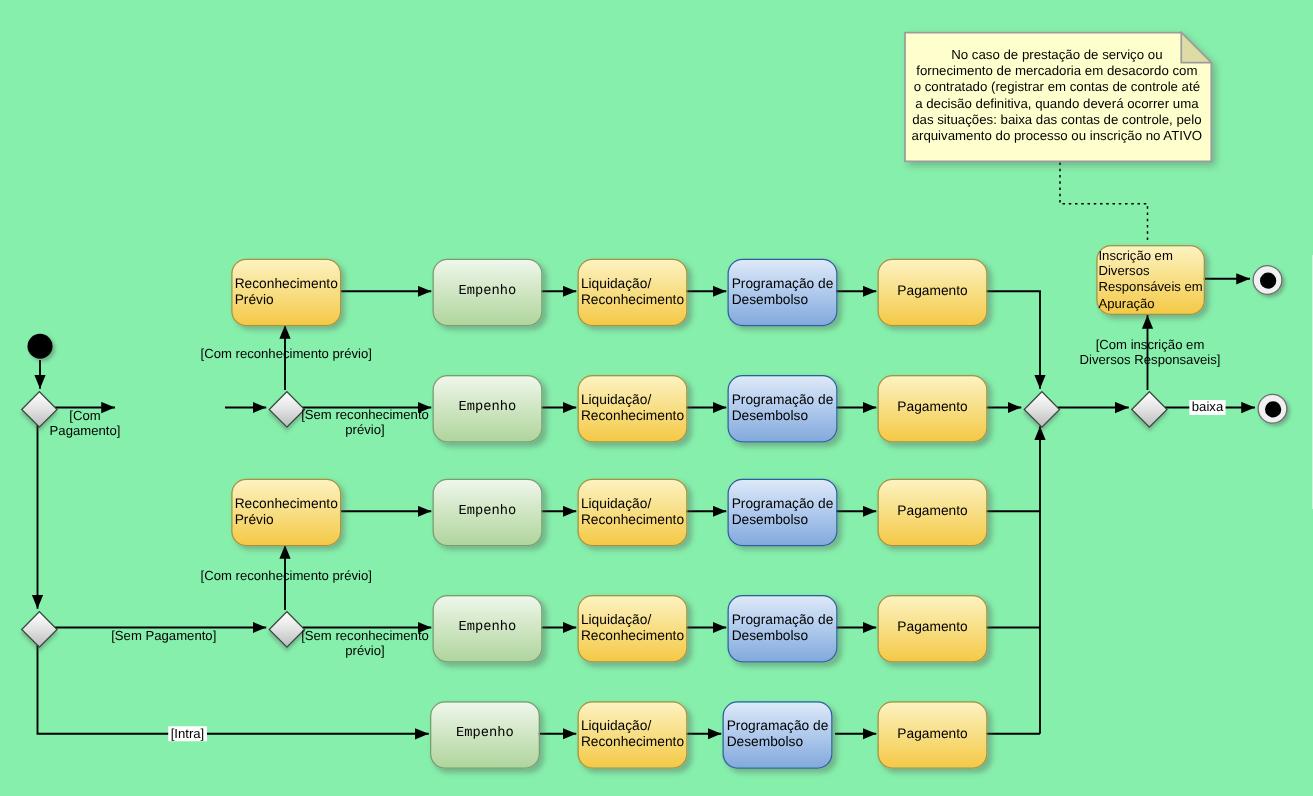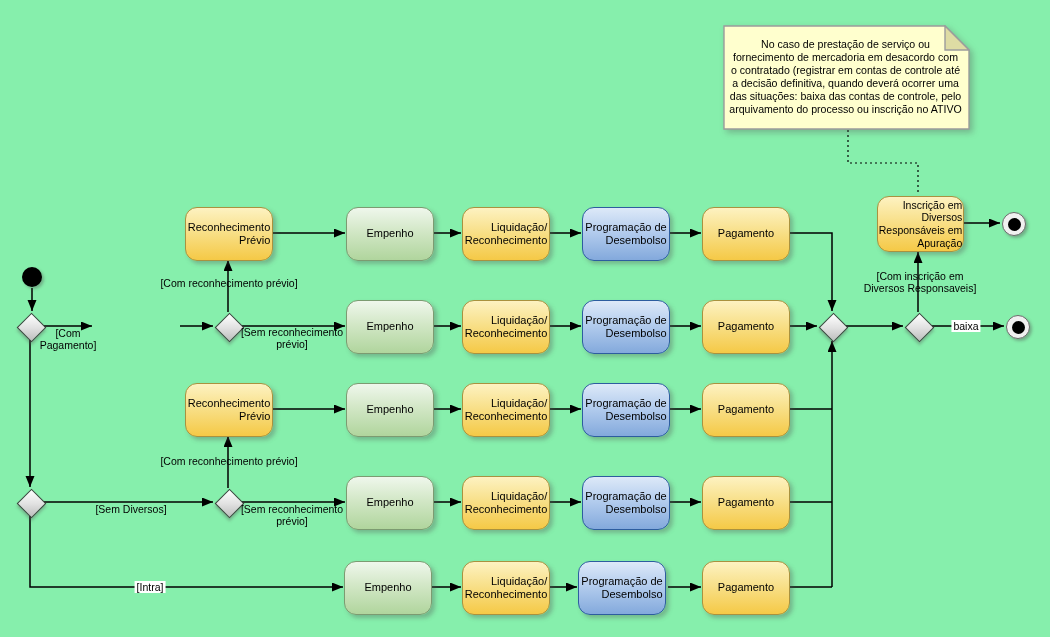--- a/index.html
+++ b/index.html
@@ -3,27 +3,27 @@
 <meta charset="utf-8">
 <style>
   html,body{margin:0;padding:0;background:#fff;}
   #canvas{
     position:relative;width:1050px;height:637px;background:#86efac;
     font-family:"Liberation Sans", sans-serif;overflow:hidden;
   }
   #edges{position:absolute;left:0;top:0;width:1050px;height:637px;}
   .node{
     position:absolute;width:86px;height:52px;border-radius:12px;
-    display:flex;align-items:center;justify-content:center;text-align:right;
+    display:flex;align-items:center;justify-content:center;text-align:left;
     font-size:11px;line-height:1.2;color:#000;
     box-shadow:3px 3px 4px rgba(80,80,80,.35);
   }
   .node span{white-space:pre-line;}
   .orange{background:linear-gradient(180deg,#fdf2c1 0%,#f8e08a 45%,#f5c946 100%);border:1.3px solid #a9923f;}
-  .green{background:linear-gradient(180deg,#eff7ec 0%,#d2e7c6 45%,#b0d59d 100%);border:1.3px solid #7c9b71;}
+  .green{background:linear-gradient(180deg,#eff7ec 0%,#d2e7c6 45%,#b0d59d 100%);border:1.3px solid #7c9b71;font-family:Liberation Mono, monospace;}
   .blue{background:linear-gradient(180deg,#dde9f8 0%,#b4cdee 45%,#83a9dc 100%);border:1.3px solid #2d5d9f;}
   .diamond{
     position:absolute;width:19px;height:19px;transform:rotate(45deg);
     background:linear-gradient(135deg,#ffffff 0%,#e2e2e2 50%,#bdbdbd 100%);
     border:1.4px solid #3f3f3f;box-shadow:2px 2px 3px rgba(80,80,80,.35);
   }
   .start-node{
     position:absolute;width:20px;height:20px;border-radius:50%;background:#000;
     box-shadow:2px 2px 3px rgba(80,80,80,.4);
   }
@@ -233,21 +233,21 @@
 Diversos
 Responsáveis em
 Apuração</span>
     </div>
 
   <div class="elabel" style="left:68px;top:327px">[Com
 Pagamento]</div>
   <div class="elabel" style="left:229px;top:277px">[Com reconhecimento prévio]</div>
   <div class="elabel" style="left:292px;top:326px">[Sem reconhecimento
 prévio]</div>
-  <div class="elabel" style="left:131px;top:503px">[Sem Diversos]</div>
+  <div class="elabel" style="left:131px;top:503px">[Sem Pagamento]</div>
   <div class="elabel" style="left:229px;top:455px">[Com reconhecimento prévio]</div>
   <div class="elabel" style="left:292px;top:503px">[Sem reconhecimento
 prévio]</div>
   <div class="elabel onload" style="left:150px;top:581px">[Intra]</div>
   <div class="elabel" style="left:920px;top:270px">[Com inscrição em
 Diversos Responsaveis]</div>
   <div class="elabel onload" style="left:966px;top:320px">baixa</div>
 
 </div>
 

